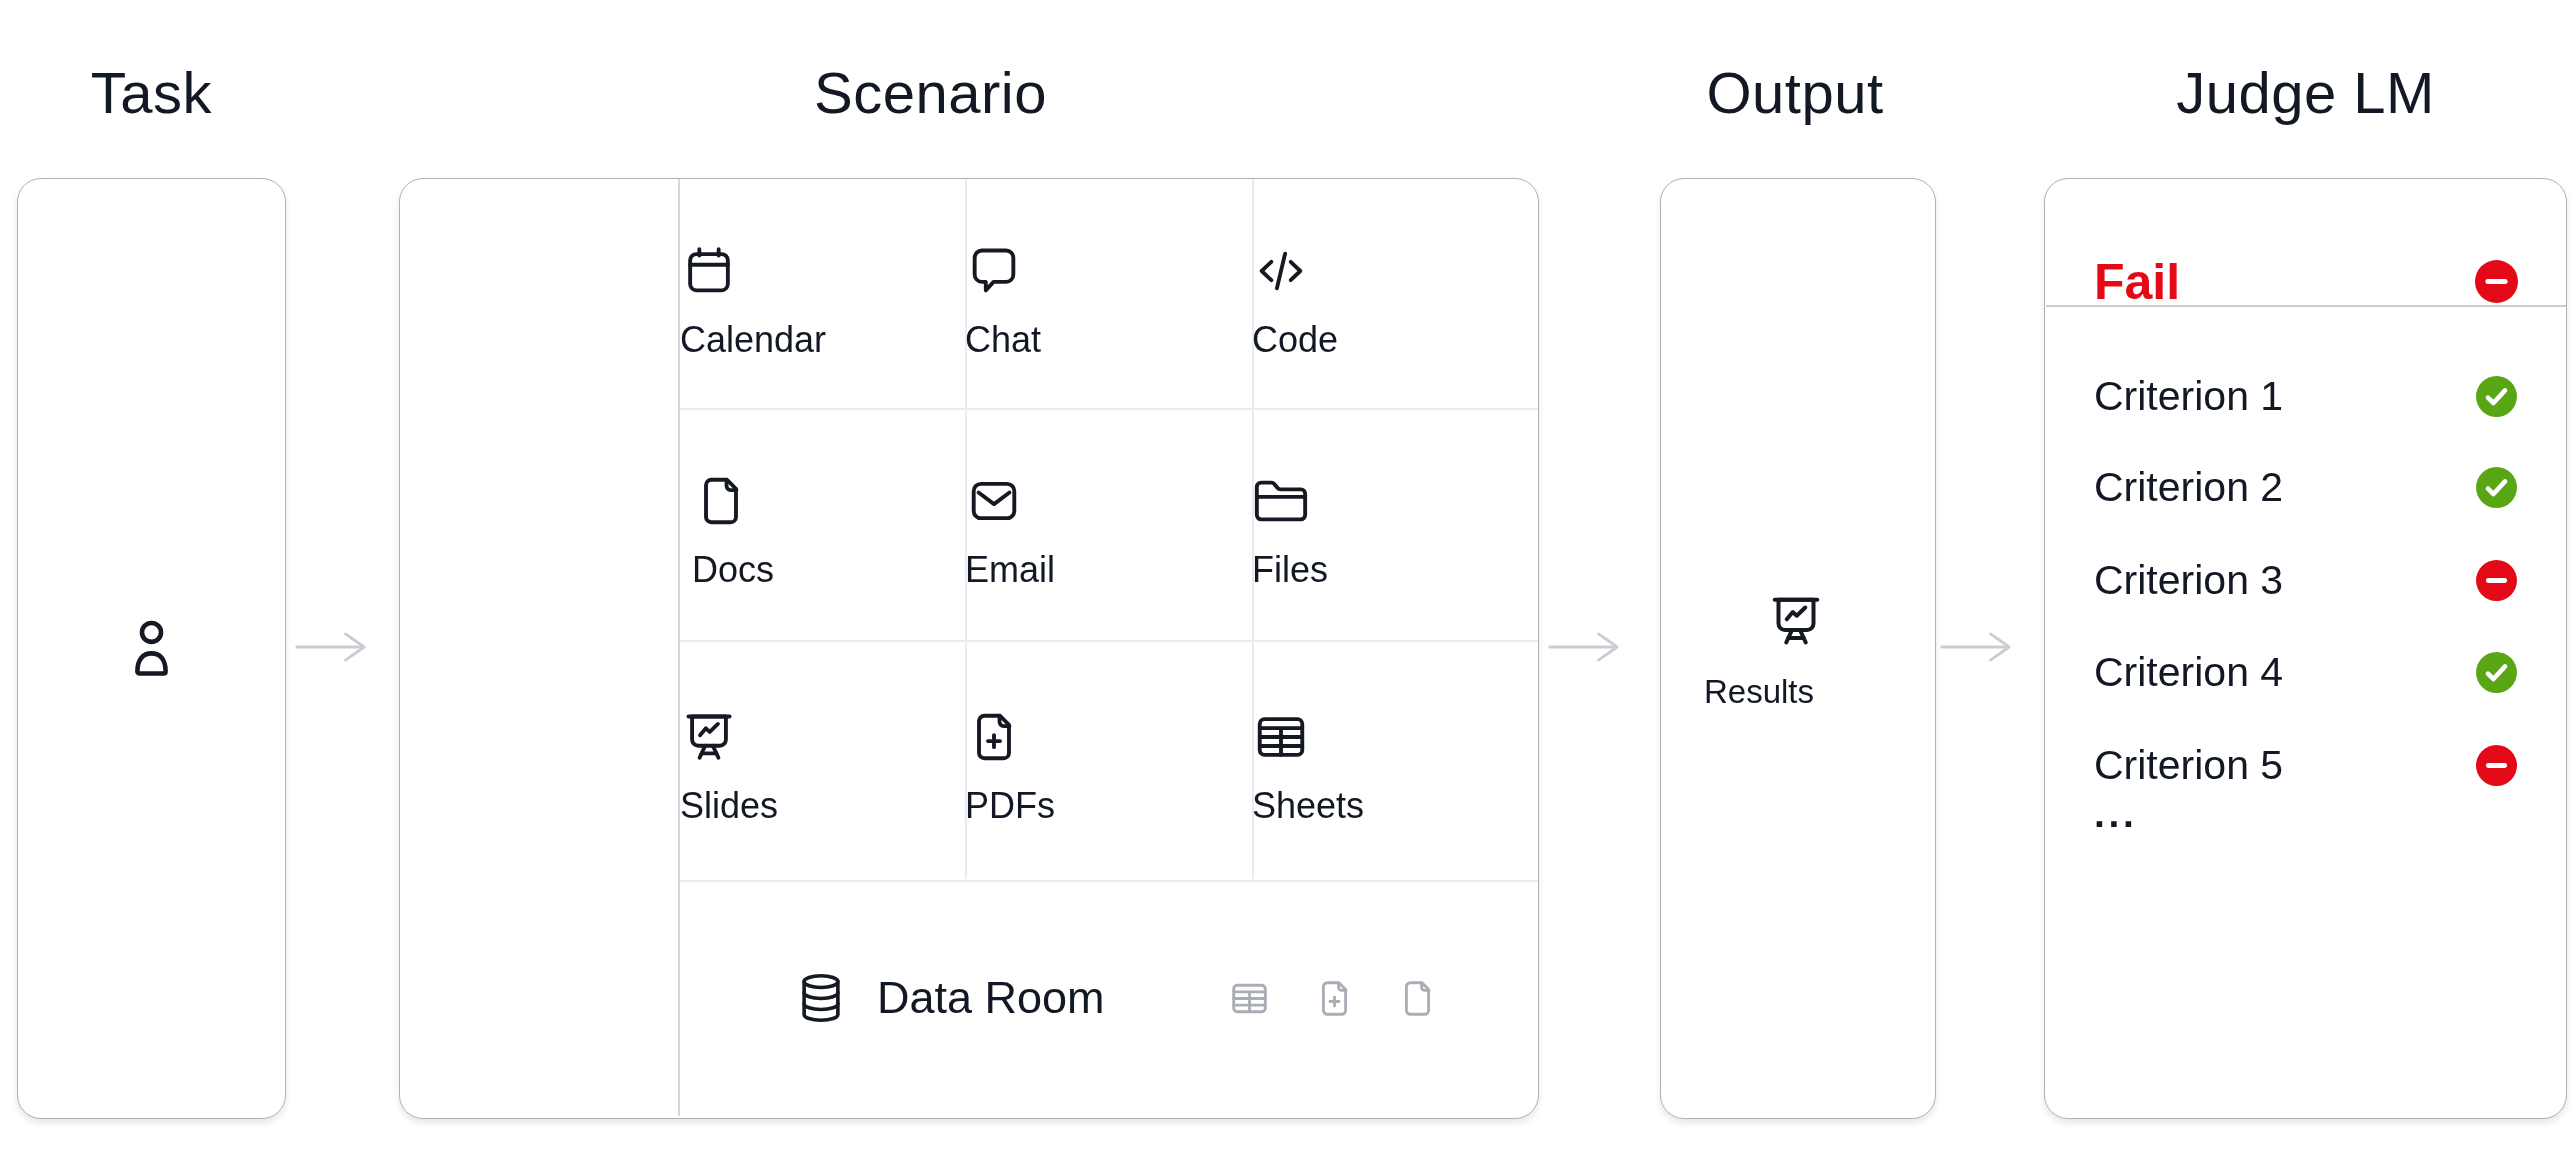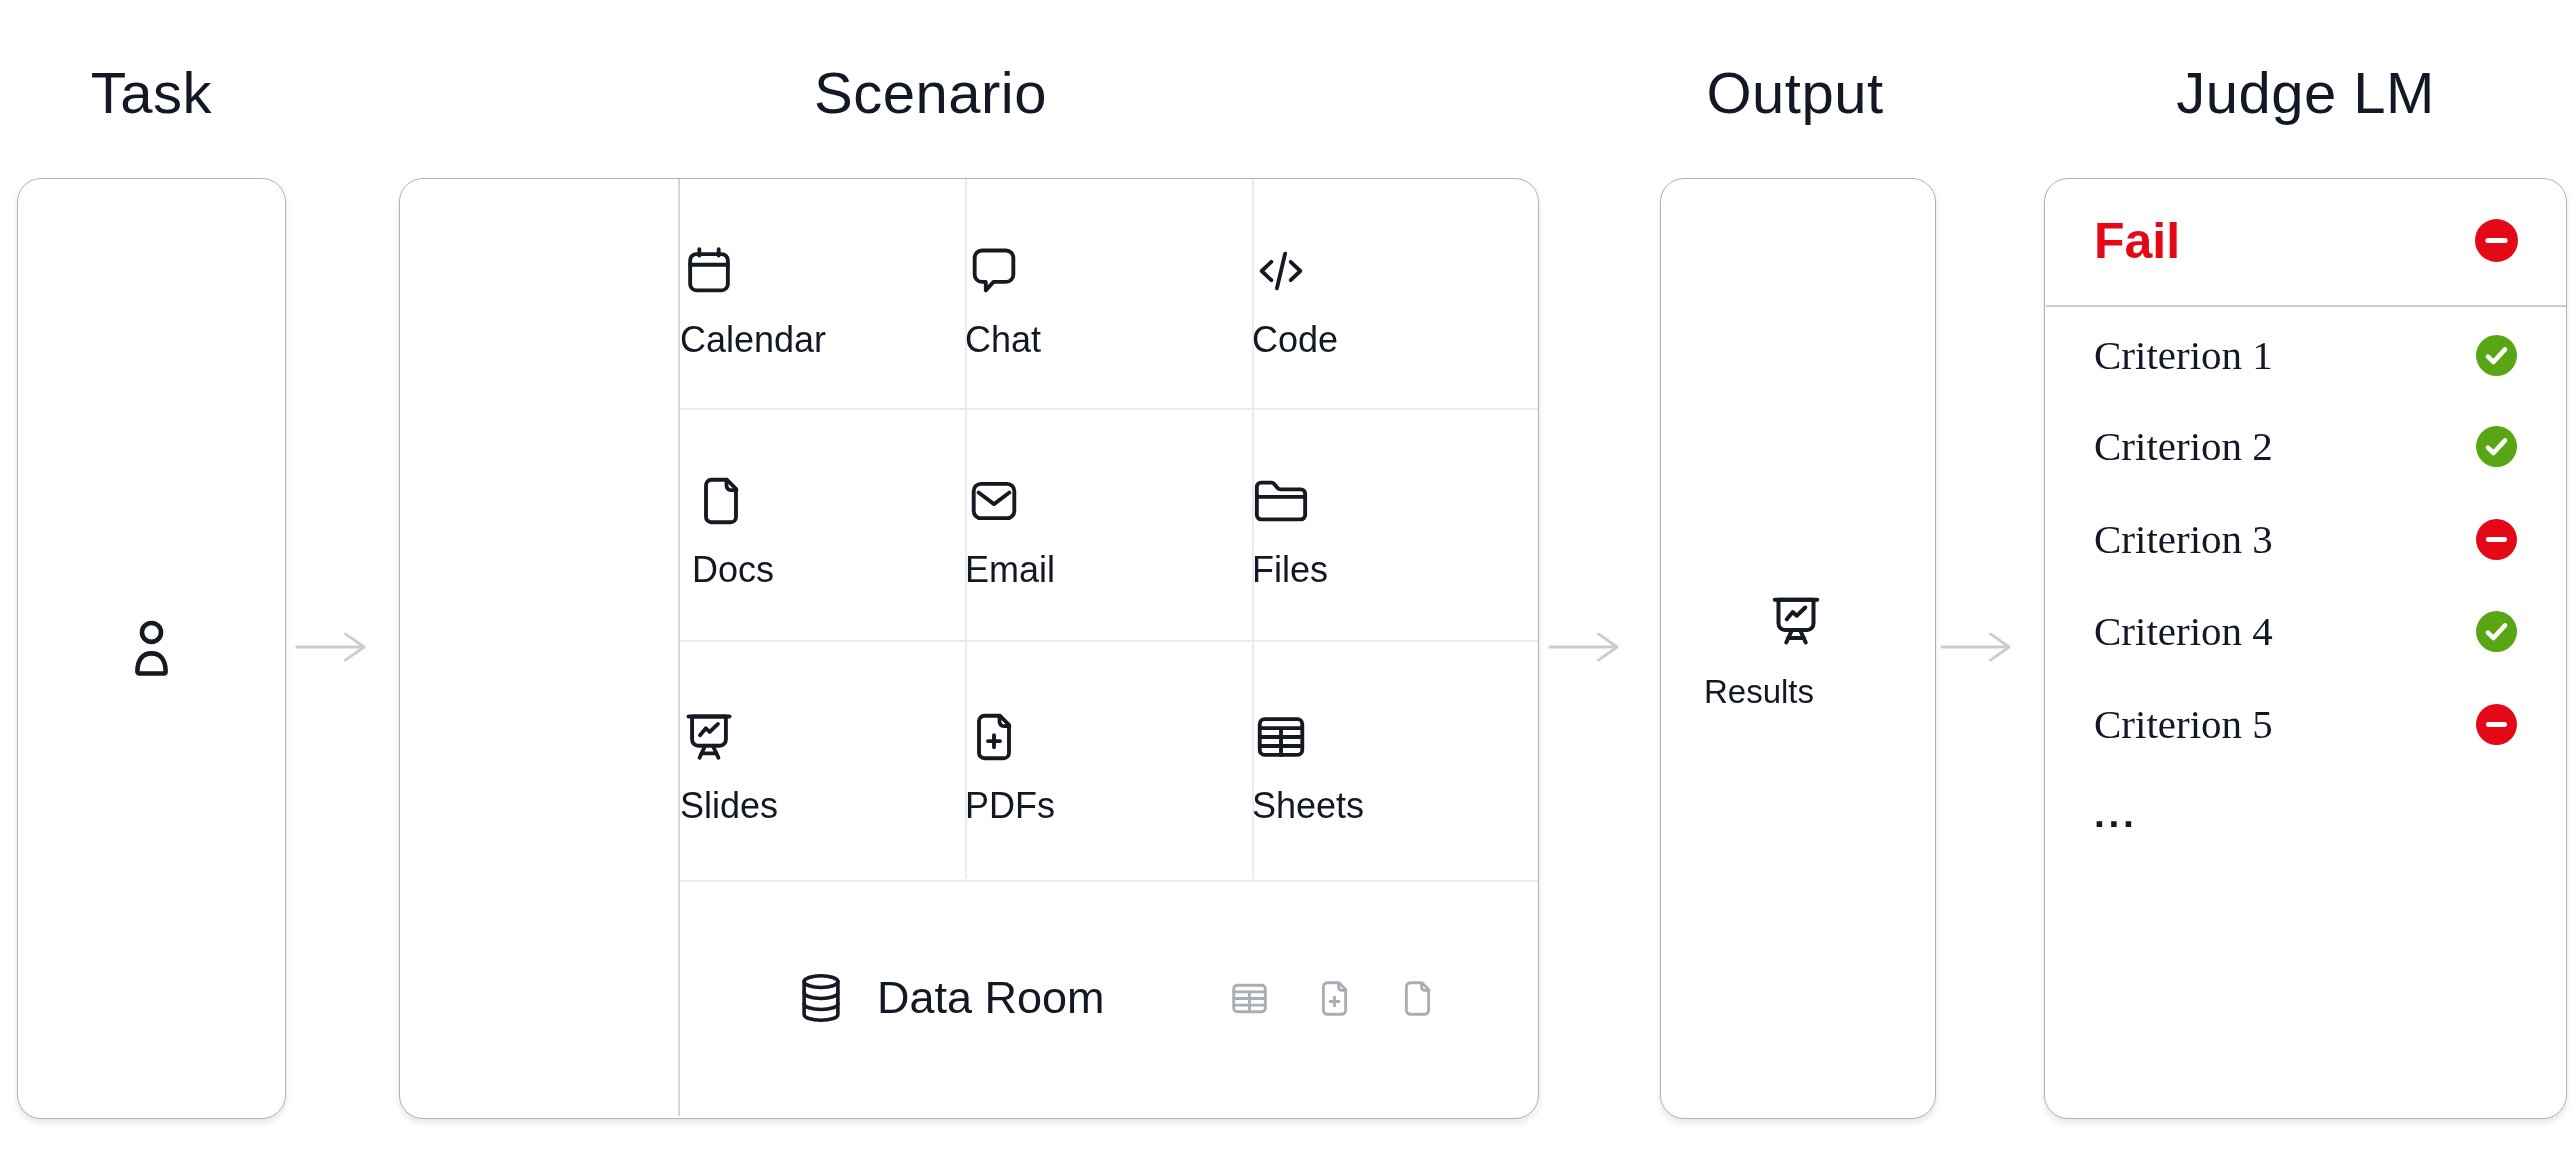--- a/index.html
+++ b/index.html
@@ -21,24 +21,24 @@
   .app-icon{color:#141922;}
   .muted{color:var(--muted-icon);}
   .cell{position:absolute;display:flex;flex-direction:column;align-items:flex-start;gap:18.7px;}
   .cell .label{font-size:36px;line-height:41px;color:var(--ink);}
   .agent-label{position:absolute;left:399px;width:279px;top:623px;height:58px;line-height:58px;
        text-align:center;font-size:54px;font-weight:500;color:var(--ink);}
   .dataroom-label{position:absolute;left:877px;top:973px;height:50px;line-height:50px;
        font-size:45px;font-weight:500;color:var(--ink);}
   .results-label{position:absolute;left:1590px;width:224px;top:670px;height:43px;line-height:43px;
        text-align:right;font-size:33px;color:var(--ink);}
-  .judge-row{position:absolute;left:2044px;width:523px;}
+  .judge-row{position:absolute;left:2044px;width:523px;margin-top:41px;}
   .verdict-label{position:absolute;left:50px;top:0;height:60px;line-height:60px;
        font-size:50px;font-weight:700;color:var(--fail-red);}
-  .crit-label{position:absolute;left:50px;top:0;height:47px;line-height:47px;font-size:41px;color:var(--ink);font-family:Liberation Serif, serif;}
+  .crit-label{position:absolute;left:50px;top:0;height:47px;line-height:47px;font-size:41px;color:var(--ink);}
   .badge{position:absolute;display:block;}
   .more-label{position:absolute;left:2094px;top:790px;height:47px;line-height:47px;
        font-size:39px;font-weight:700;letter-spacing:3.7px;color:var(--ink);}
   .arrow{position:absolute;top:630px;}
 </style>
 </head>
 <body>
 
 <div class="stage">
 

